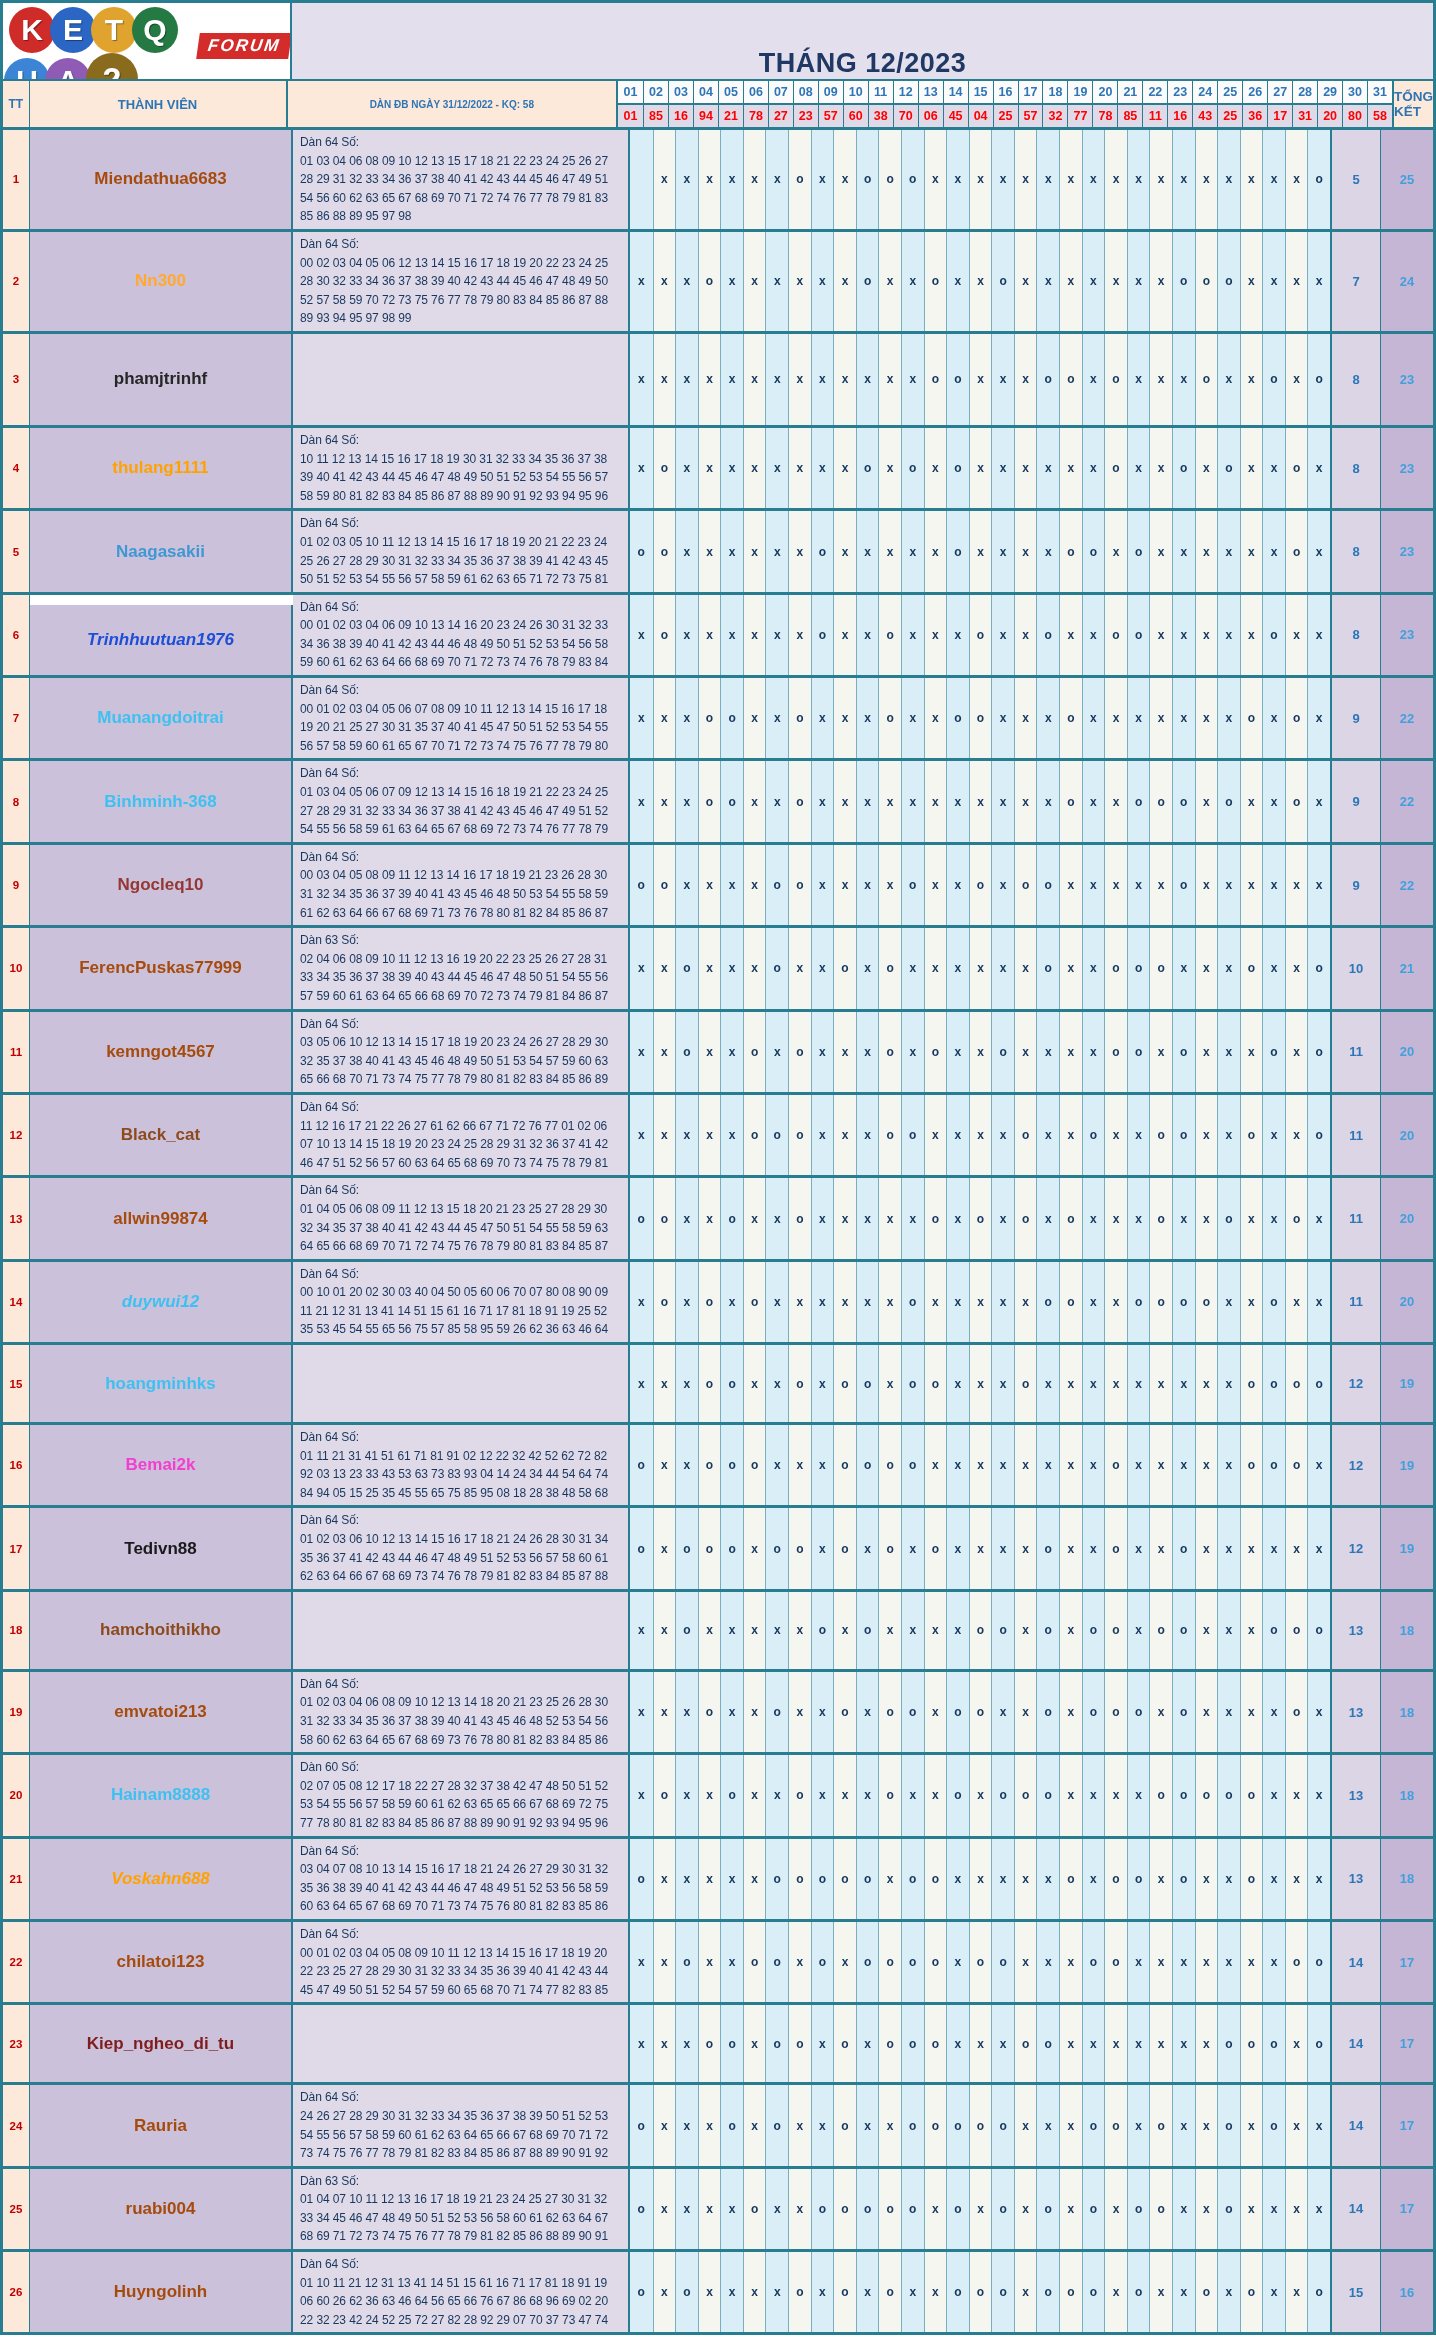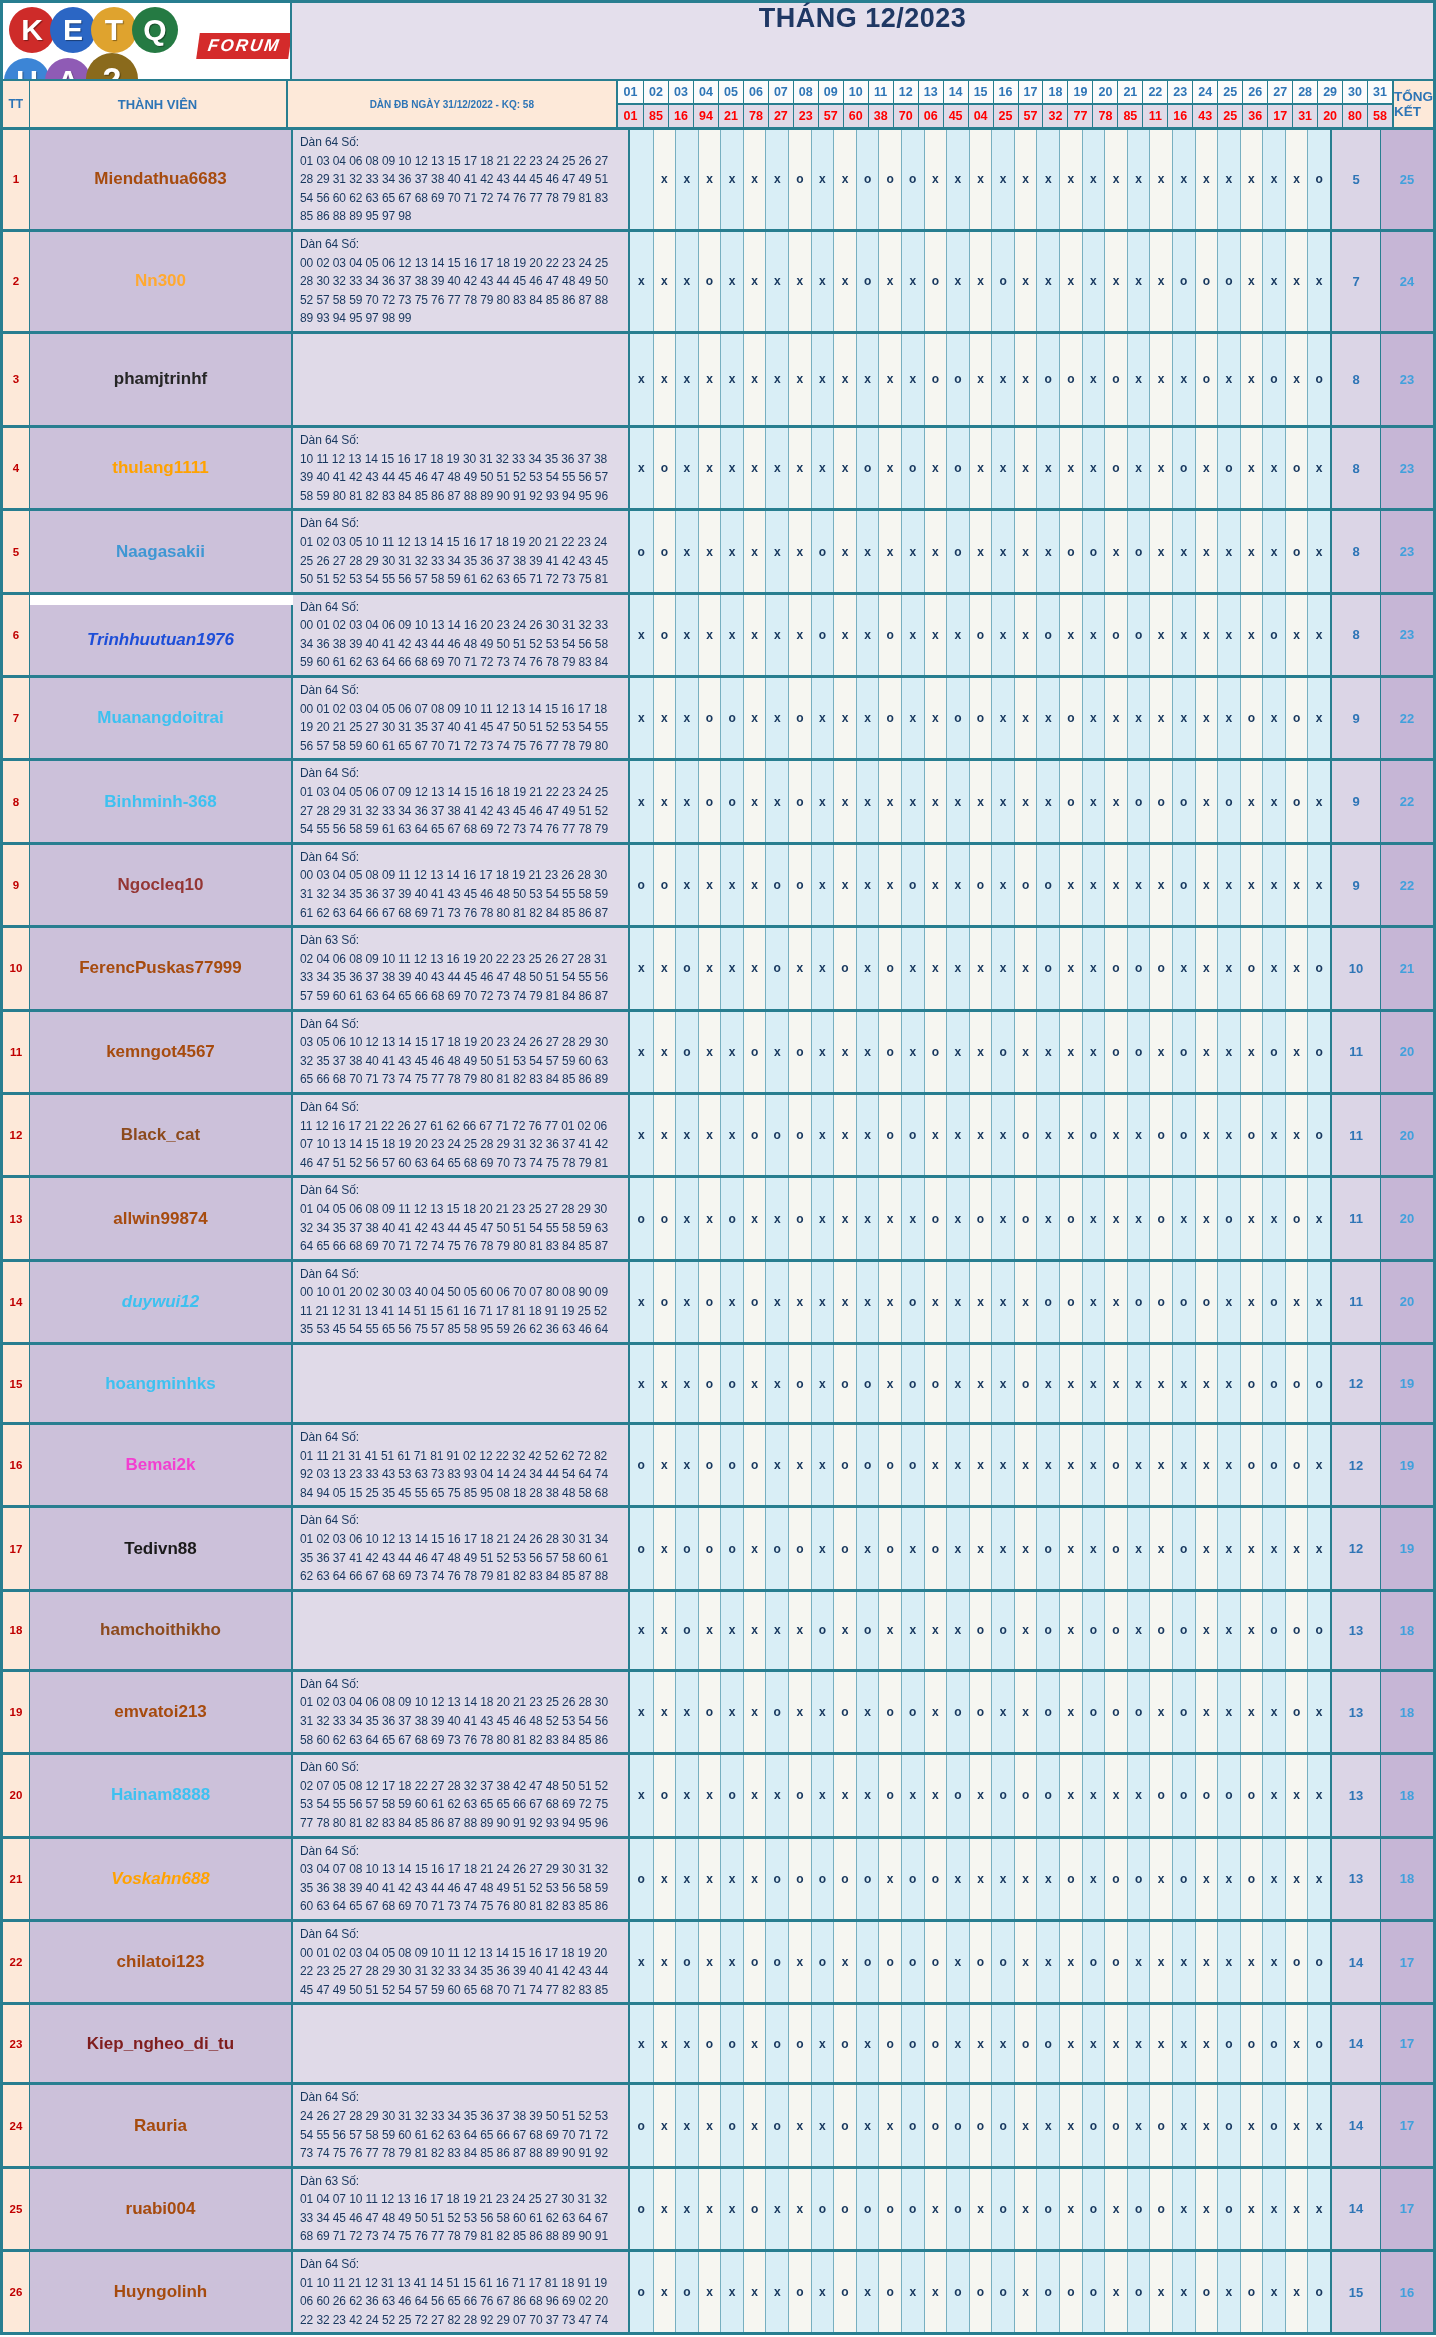--- a/index.html
+++ b/index.html
@@ -10,21 +10,21 @@
   .top { display: flex; height: 76px; }
   .logo-cell { width: 289px; background: #ffffff; border-right: 2px solid #287E90; position: relative; overflow: hidden; }
   .logo-row { display: flex; align-items: center; padding: 4px 0 0 6px; }
   .logo-ball { display: inline-block; width: 46px; height: 46px; border-radius: 50%; color: #fff; font-weight: bold; font-size: 30px; line-height: 46px; text-align: center; margin-left: -5px; text-shadow: 1px 1px 1px rgba(0,0,0,.4); }
   .logo-ball:first-child { margin-left: 0; }
   .logo-ball.big { width: 52px; height: 52px; line-height: 52px; font-size: 34px; }
   .forum-badge { display: inline-block; background: #D42B2B; color: #fff; font-style: italic; font-weight: bold; font-size: 17px; letter-spacing: 2px; padding: 3px 10px; transform: skewX(-8deg); margin: -20px 0 0 8px; }
   .head-right { flex: 1; display: flex; flex-direction: column; }
   .band-title { height: 30px; background: #C5D9F1; border-bottom: 3px solid #16365C; display: flex; align-items: center; justify-content: center; }
   .band-title span { color: #E26B0A; font-weight: bold; font-size: 13.5px; }
-  .band-month { flex: 1; background: #E4DFEC; display: flex; align-items: flex-start; justify-content: center; }
+  .band-month { flex: 1; background: #E4DFEC; display: flex; align-items: flex-end; justify-content: center; }
   .band-month span { color: #1F3864; font-weight: bold; font-size: 27px; letter-spacing: .5px; }
 
   
   .cols-head { display: flex; height: 48px; border-top: 2px solid #287E90; }
   .ch-tt { width: 27px; background: #FDE9D9; display: flex; align-items: center; justify-content: center; color: #2E75B6; font-weight: bold; font-size: 12px; border-right: 1px solid #287E90; }
   .ch-member { width: 263px; background: #FDE9D9; display: flex; align-items: center; justify-content: center; color: #2E75B6; font-weight: bold; font-size: 13px; border-right: 2px solid #287E90; }
   .ch-dan { width: 337px; background: #FDE9D9; display: flex; align-items: center; justify-content: center; color: #2E75B6; font-weight: bold; font-size: 10px; border-right: 2px solid #287E90; }
   .ch-days { width: 791px; display: grid; grid-template-columns: repeat(31, 1fr); border-right: 2px solid #287E90; }
   .dh { display: flex; flex-direction: column; border-left: 1px solid #287E90; }
   .dh:first-child { border-left: none; }

